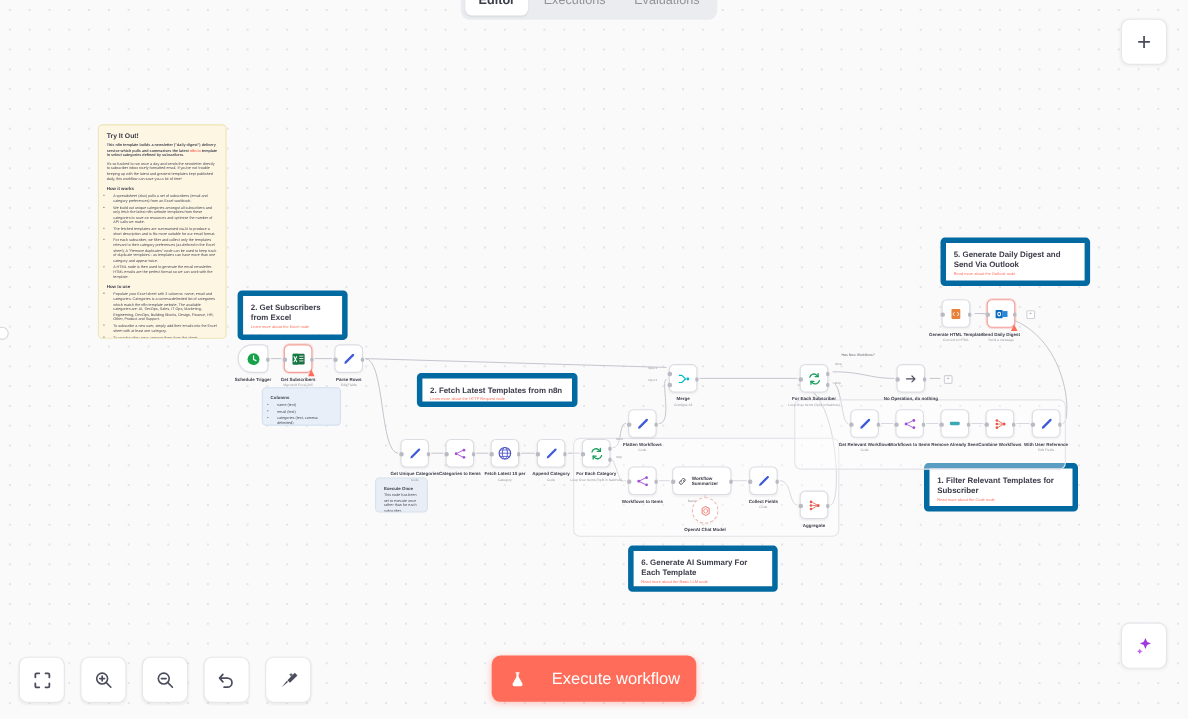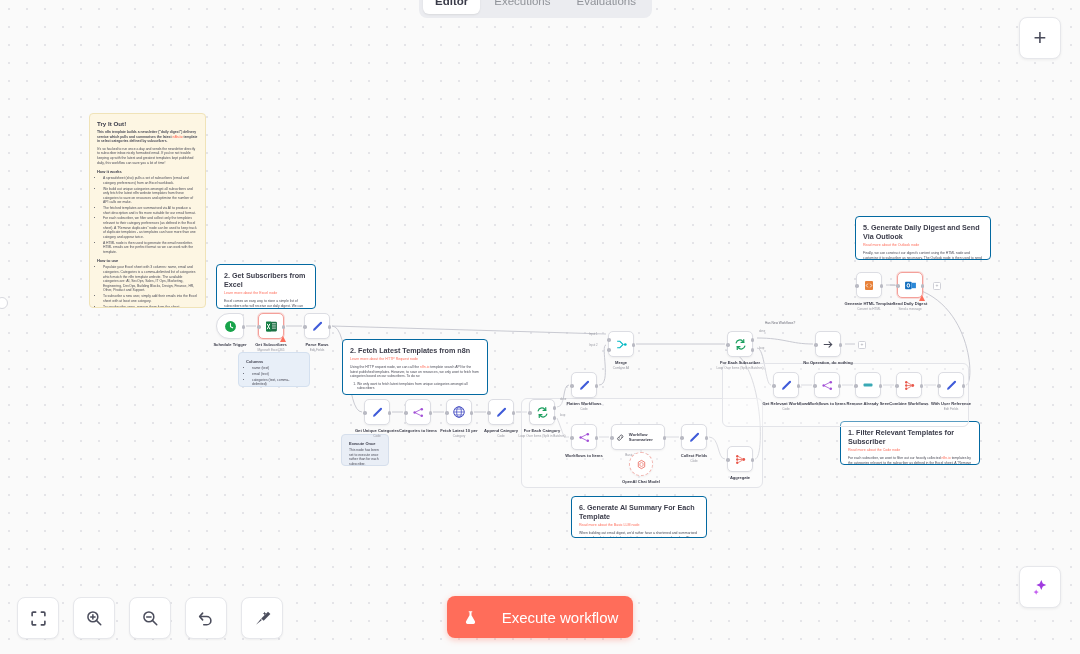--- a/index.html
+++ b/index.html
@@ -60,38 +60,38 @@
     background:#ff6d5a;border-radius:8px;color:#fff;
     display:flex;align-items:center;justify-content:center;gap:23px;
     font-size:15px;box-shadow:0 2px 6px rgba(255,109,90,.35);
   }
   
   .sticky{
     position:absolute;box-sizing:border-box;
     background:#fdf6e3;border:1px solid #f0e3b8;border-radius:4px;
     padding:6px 7px;overflow:hidden;
   }
-  .sticky.plain{background:#ffffff;border:1px solid #0369a1;}
+  .sticky.plain{background:#ffffff;border:5px solid #0369a1;}
   .sticky.blue{background:#e8eff8;border:1px solid #d4e0ef;}
   .sticky.grey{background:#e9eef6;border:1px solid #d6dfec;}
   .st-title{font-size:6.2px;font-weight:700;color:#3b3c4a;margin-bottom:2px;line-height:8px;}
   .st-title.big{font-size:7.2px;line-height:9px;}
   .st-link{font-size:3.6px;color:#ff6d5a;line-height:5px;margin-bottom:3px;display:block;}
   .st-p{font-size:3.4px;line-height:4.6px;color:#4a4b57;margin:0 0 3px;}
   .st-p b{font-weight:700;}
   .st-h{font-size:4px;font-weight:700;color:#3b3c4a;margin:4px 0 2px;}
   .st-ul{margin:0 0 2px 6px;padding:0;}
   .st-ul li{font-size:3.4px;line-height:4.6px;color:#4a4b57;margin-bottom:1.2px;}
   .st-ol{margin:0 0 2px 7px;padding:0;}
   .st-ol li{font-size:3.4px;line-height:4.6px;color:#4a4b57;margin-bottom:1px;}
   .accent{color:#ff6d5a;}
   
   #sticky-tryit{left:89px;top:113px;width:117px;height:195px;}
   #sticky-1{left:216px;top:264px;width:100px;height:45px;}
-  #sticky-2{left:342px;top:339px;width:146px;height:56px;}
+  #sticky-2{left:379px;top:339px;width:146px;height:31px;}
   #sticky-3{left:571px;top:496px;width:136px;height:42px;}
   #sticky-4{left:840px;top:421px;width:140px;height:44px;}
   #sticky-5{left:855px;top:216px;width:136px;height:44px;}
   #sticky-columns{left:238px;top:352px;width:72px;height:35px;}
   #sticky-exec-once{left:341px;top:434px;width:48px;height:32px;}
   
   .frame{position:absolute;border:1px solid #e3e4e9;border-radius:6px;background:rgba(255,255,255,.35);}
   #frame-3{left:521px;top:398px;width:240px;height:88px;}
   #frame-45{left:722px;top:363px;width:245px;height:62px;}
   

